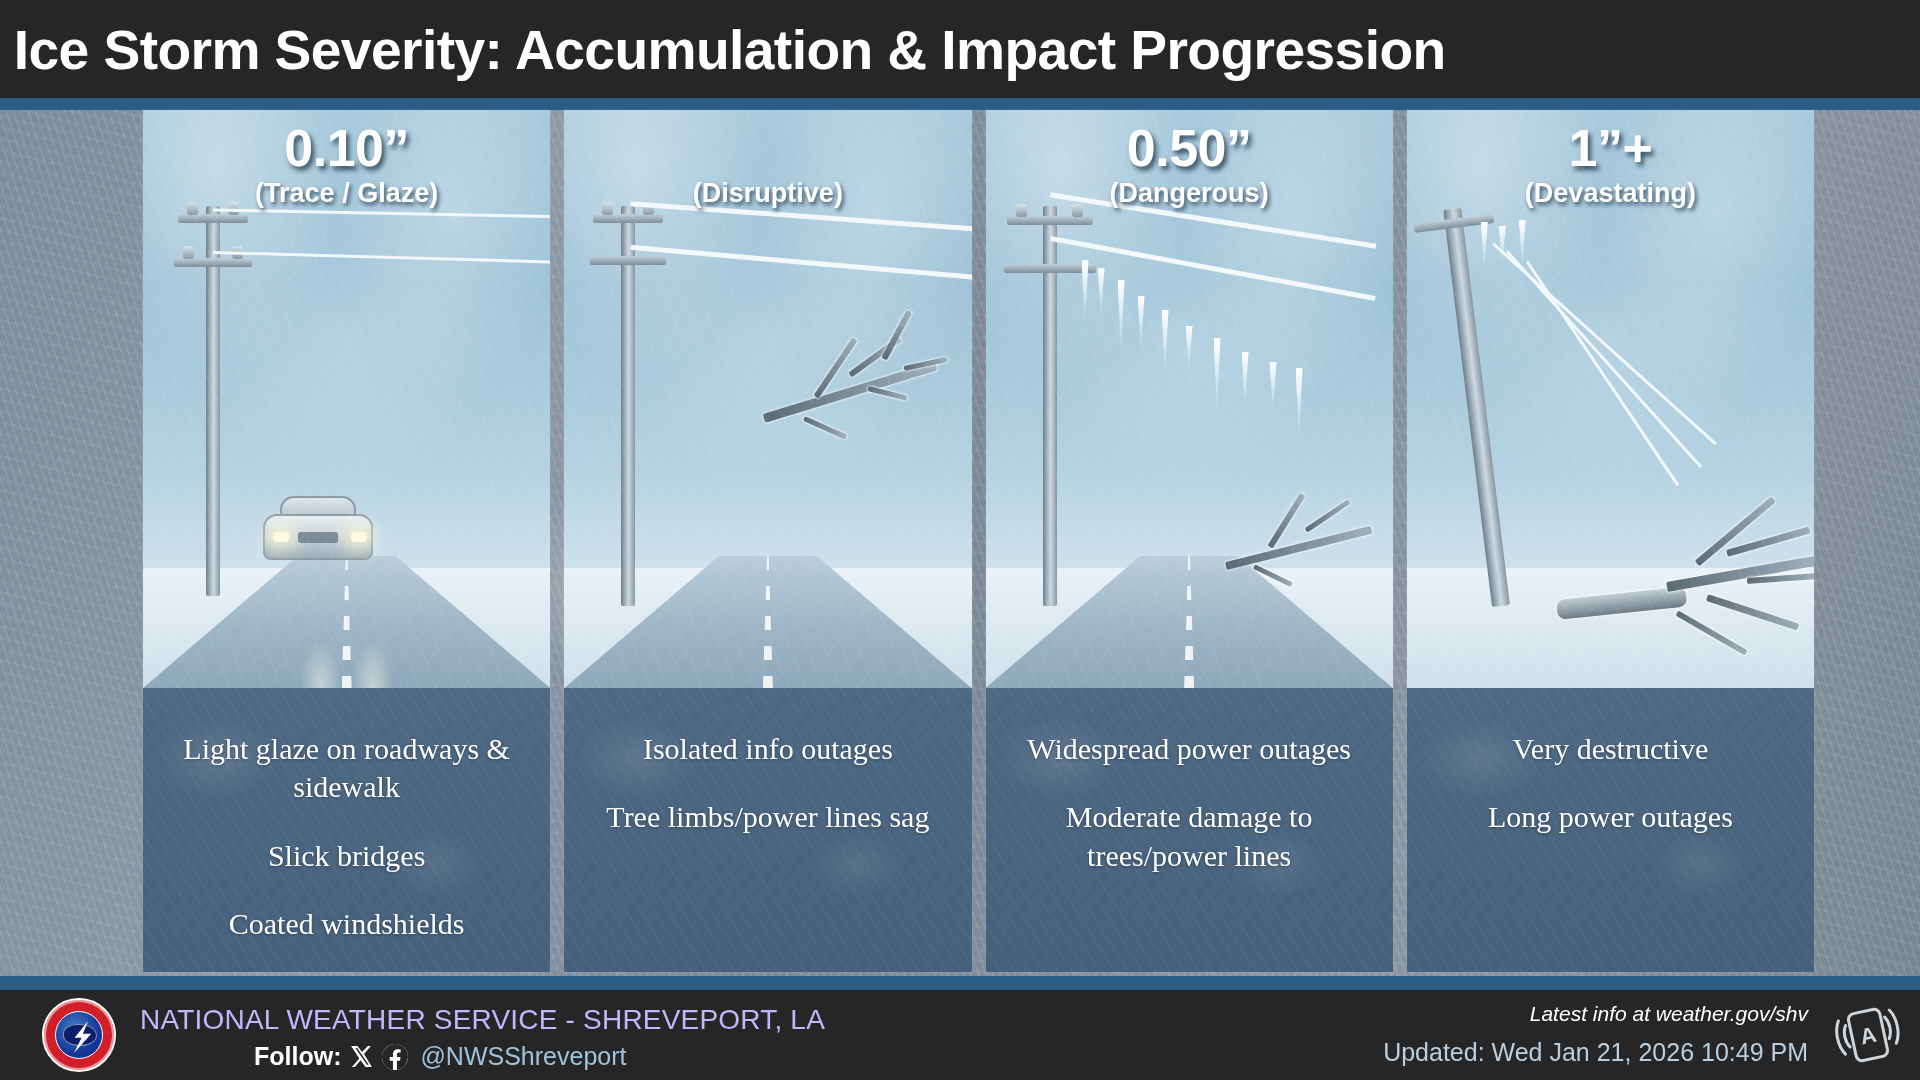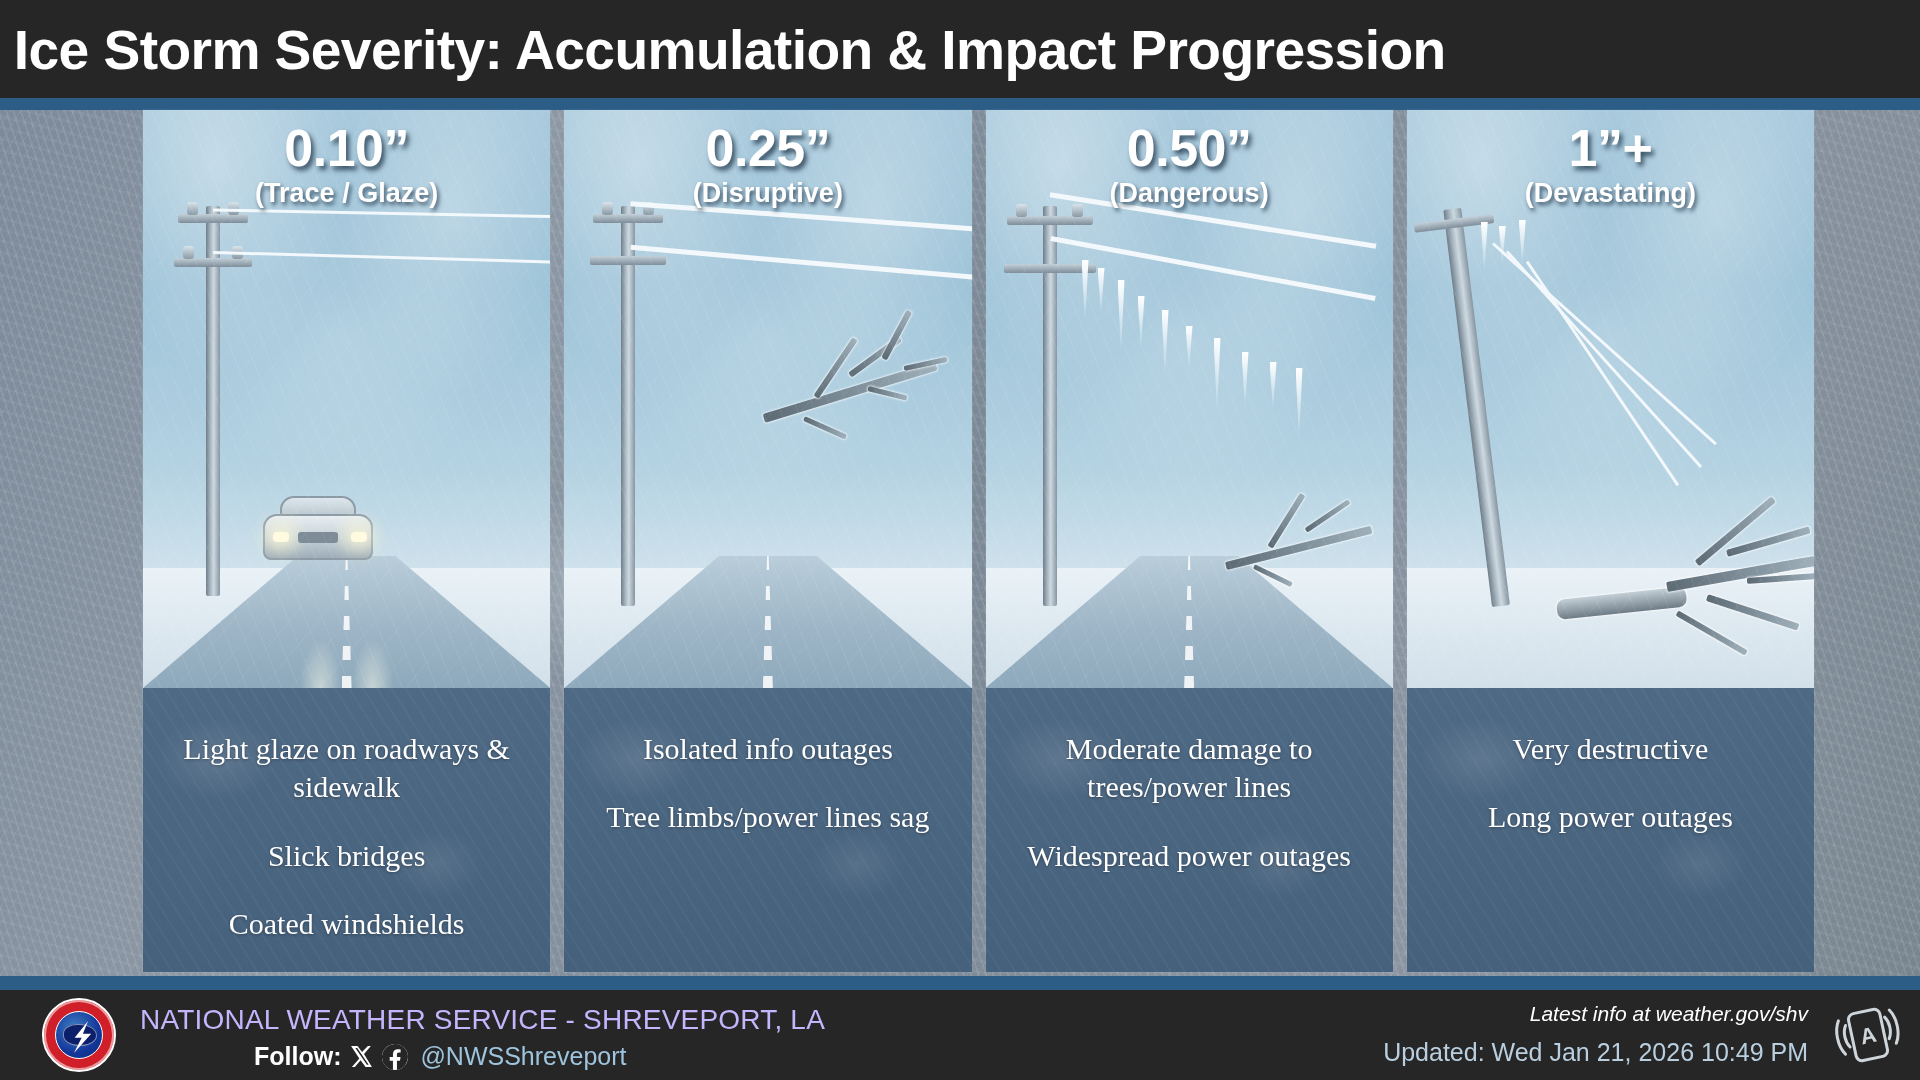--- a/index.html
+++ b/index.html
@@ -329,21 +329,20 @@
         <div class="branch" style="left:200px; top:210px; width:210px; height:140px;">
           <div class="twig" style="left:0; top:94px; width:180px; height:9px; transform:rotate(-17deg);"></div>
           <div class="twig" style="left:52px; top:74px; width:70px; height:6px; transform:rotate(-56deg);"></div>
           <div class="twig" style="left:86px; top:52px; width:62px; height:6px; transform:rotate(-36deg);"></div>
           <div class="twig" style="left:120px; top:36px; width:54px; height:6px; transform:rotate(-62deg);"></div>
           <div class="twig" style="left:40px; top:96px; width:46px; height:5px; transform:rotate(24deg);"></div>
           <div class="twig" style="left:140px; top:46px; width:44px; height:5px; transform:rotate(-12deg);"></div>
           <div class="twig" style="left:104px; top:66px; width:40px; height:5px; transform:rotate(14deg);"></div>
         </div>
       </div>
-      <div class="amount">0.25”</div>
       <div class="severity">(Disruptive)</div>
       <div class="caption">
         <div class="cap-line">Isolated info outages</div>
         <div class="cap-line">Tree limbs/power lines sag</div>
       </div>
     </div>
 
     <div class="panel">
       <div class="scene">
         <div class="ground"></div>
@@ -376,22 +375,22 @@
         <div class="branch" style="left:240px; top:390px; width:180px; height:110px;">
           <div class="twig" style="left:0; top:62px; width:150px; height:8px; transform:rotate(-14deg);"></div>
           <div class="twig" style="left:44px; top:44px; width:62px; height:6px; transform:rotate(-58deg);"></div>
           <div class="twig" style="left:80px; top:28px; width:52px; height:5px; transform:rotate(-34deg);"></div>
           <div class="twig" style="left:28px; top:64px; width:42px; height:5px; transform:rotate(26deg);"></div>
         </div>
       </div>
       <div class="amount">0.50”</div>
       <div class="severity">(Dangerous)</div>
       <div class="caption">
+        <div class="cap-line">Widespread power outages</div>
         <div class="cap-line">Moderate damage to trees/power lines</div>
-        <div class="cap-line">Widespread power outages</div>
       </div>
     </div>
 
     <div class="panel">
       <div class="scene">
         <div class="ground"></div>
 
         <div class="pole" style="left:64px; top:96px; width:60px; height:400px; transform:rotate(-7deg); transform-origin:bottom center;">
           <div class="mast" style="width:18px; margin-left:-9px;"></div>
           <div class="arm" style="top:10px; width:80px; margin-left:-40px;"></div>

